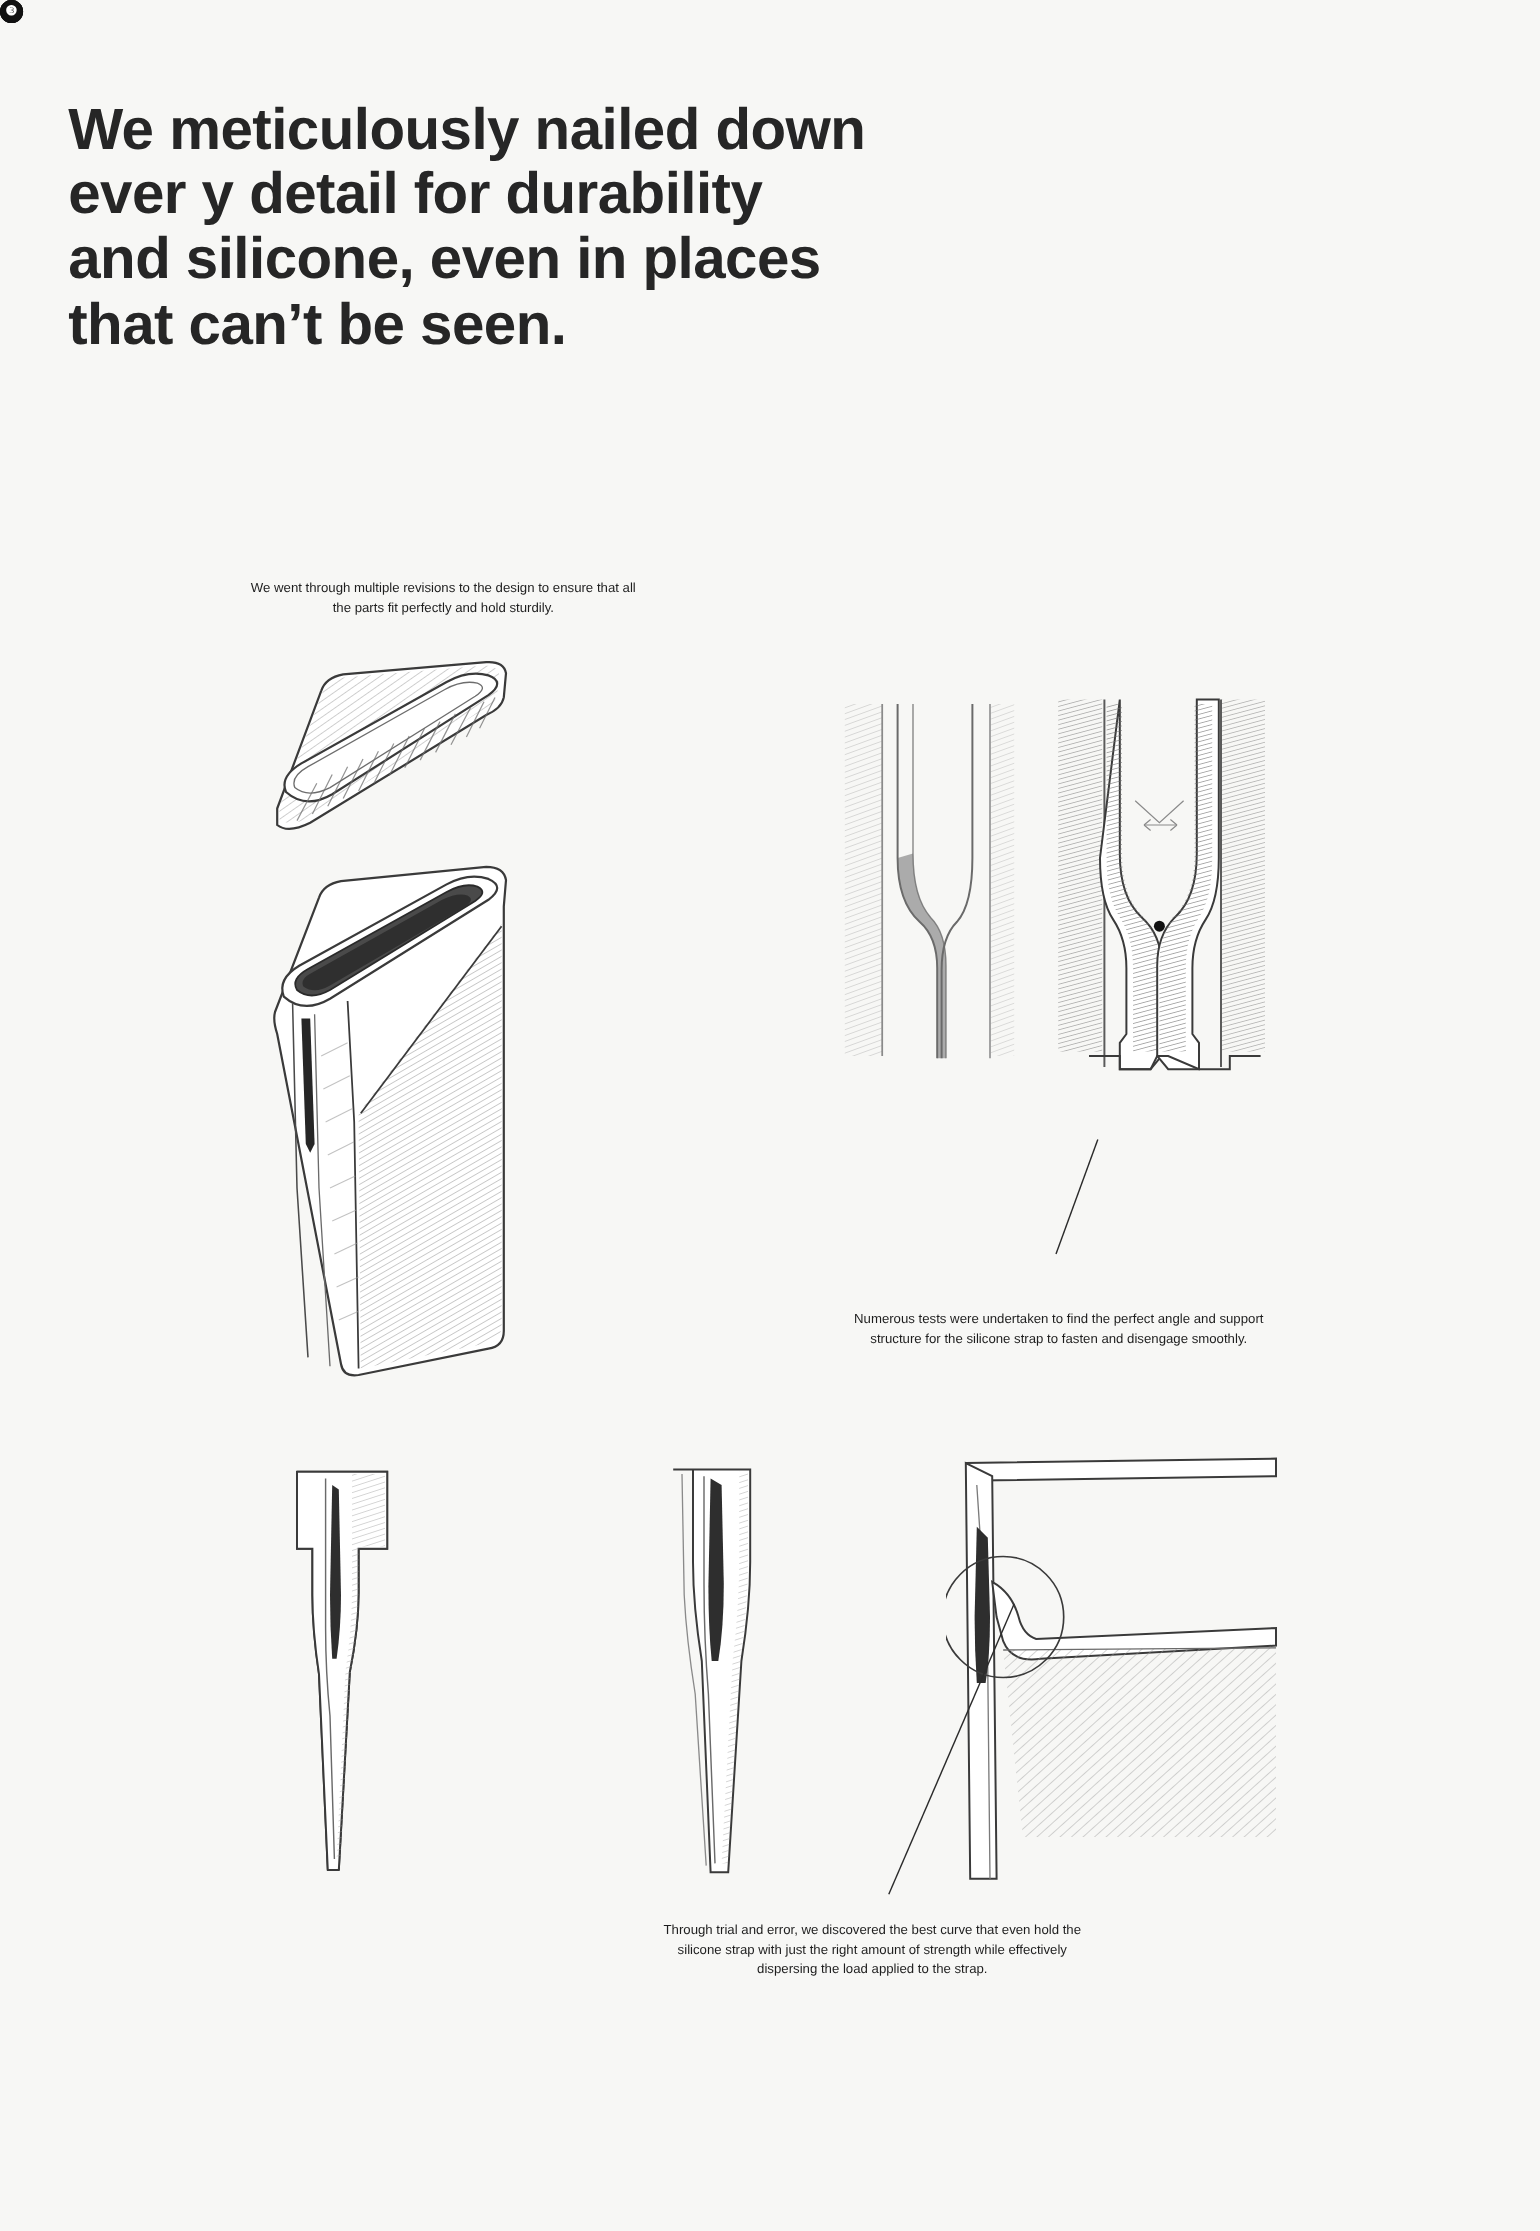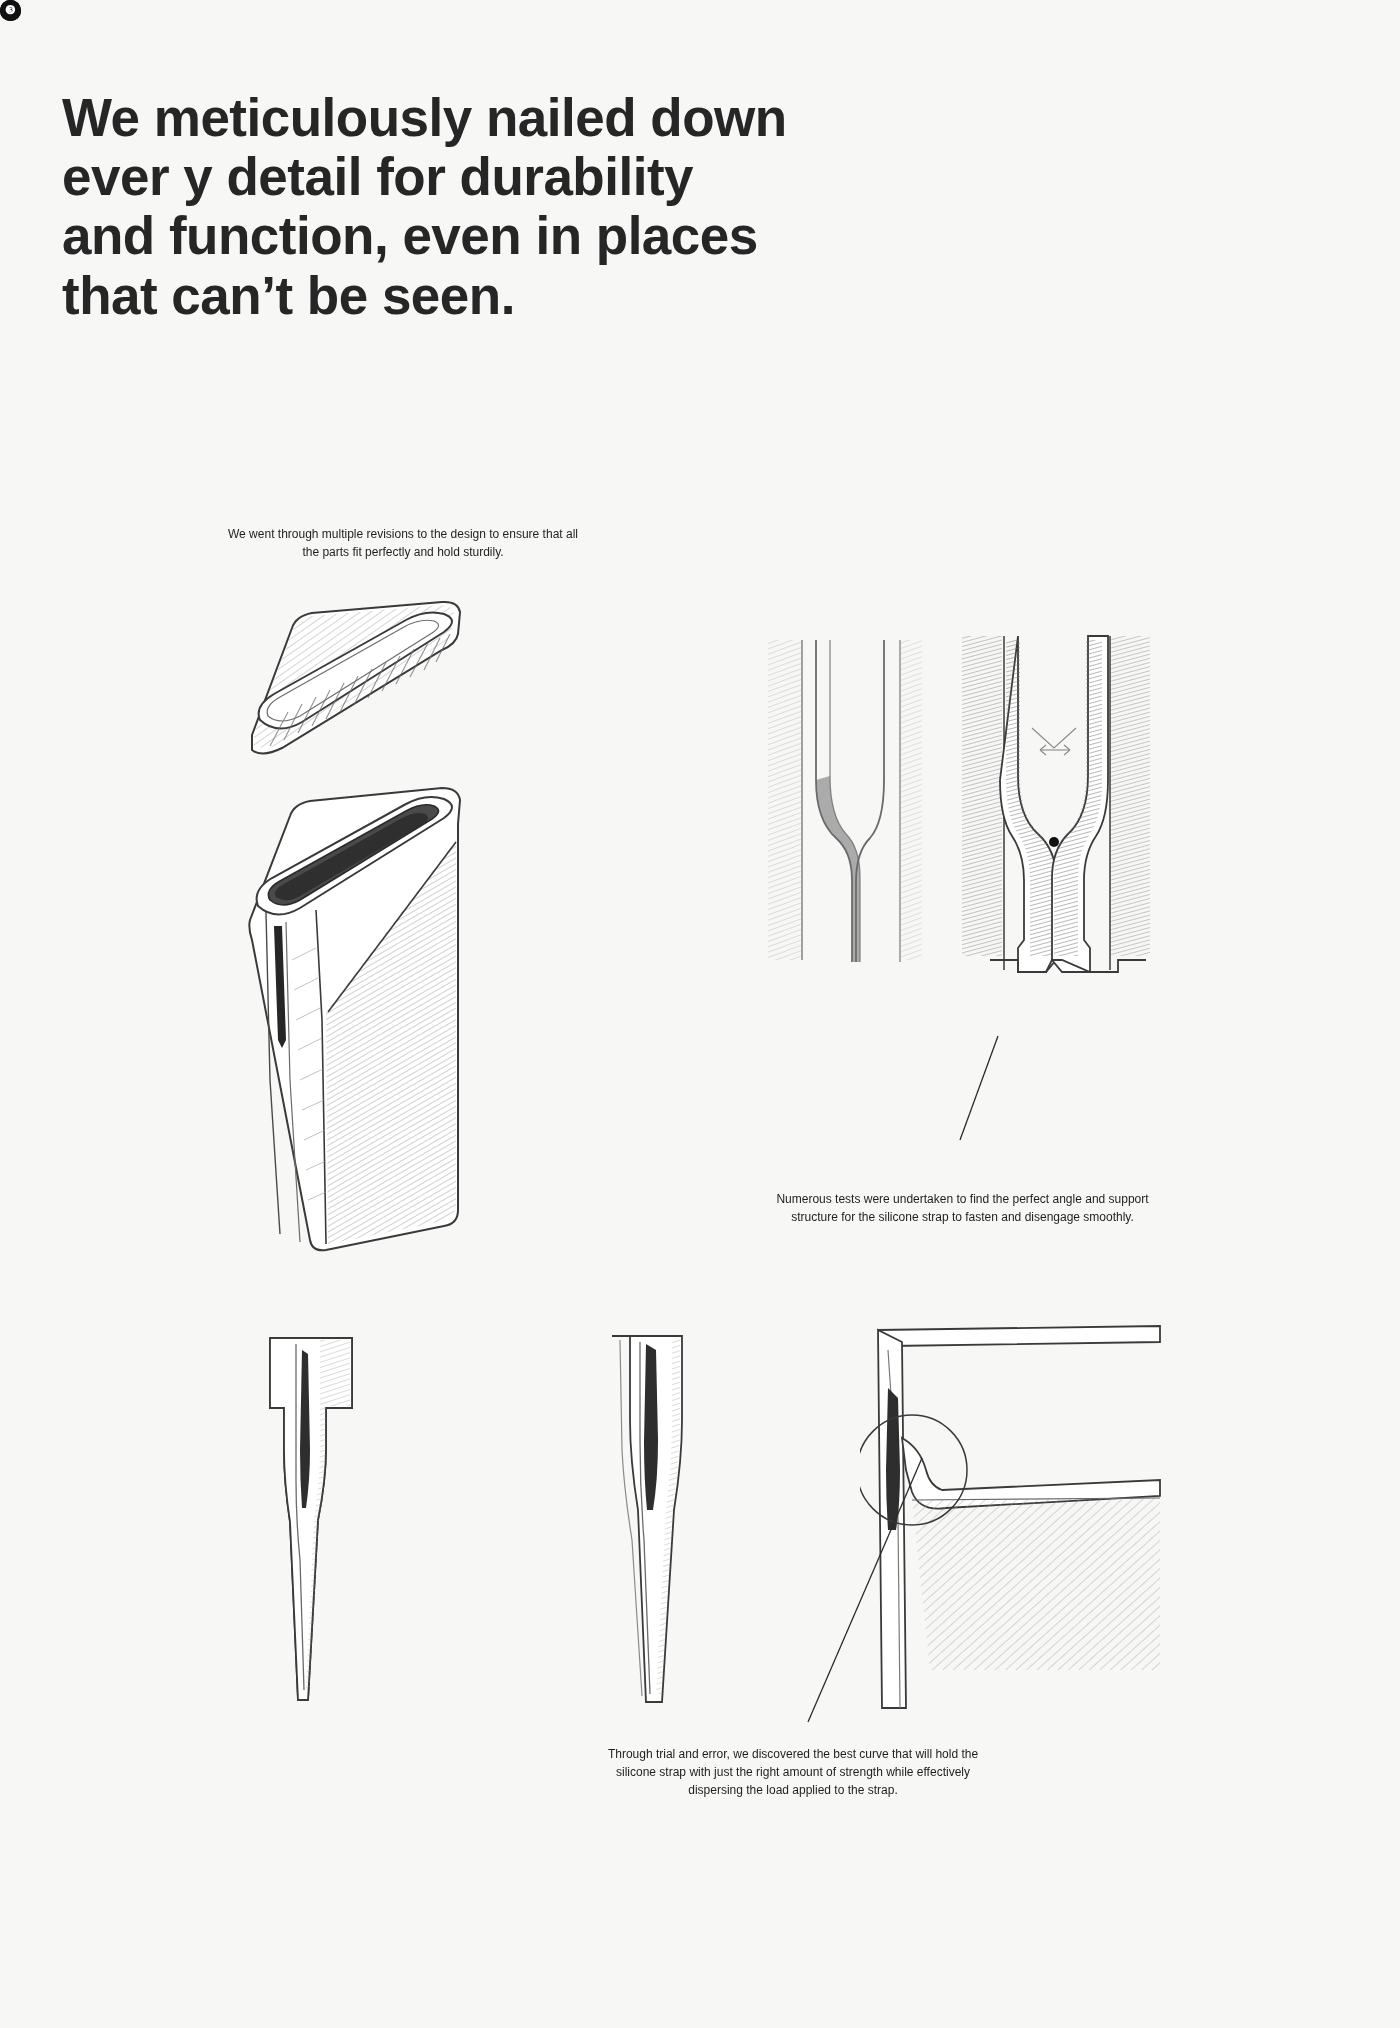--- a/index.html
+++ b/index.html
@@ -81,21 +81,21 @@
   .leader-2 { left: 930px; top: 1030px; }
   .leader-3 { left: 780px; top: 1440px; }
 </style>
 </head>
 <body>
 
 <div class="page">
 
   <h1 class="headline">We meticulously nailed down
 ever y detail for durability
-and function, even in places
+and silicone, even in places
 that can’t be seen.</h1>
 
   <div class="bullet">❶</div>
   <div class="caption caption-1">We went through multiple revisions to the design to ensure that all the parts fit perfectly and hold sturdily.</div>
 
   <div class="figure fig-1">
     <svg width="420" height="700" viewBox="0 0 420 700" fill="none" xmlns="http://www.w3.org/2000/svg">
       <defs>
         <linearGradient id="hatchA" x1="0" y1="0" x2="1" y2="1">
           <stop offset="0" stop-color="#9a9a9a"></stop>
@@ -273,15 +273,15 @@
 
       <circle cx="52" cy="150" r="55" stroke="#3a3a3a" stroke-width="1.5" fill="none"></circle>
     </svg>
   </div>
 
   <svg class="leader leader-3" width="160" height="300" viewBox="0 0 160 300">
     <path d="M 142 18 L 28 282" stroke="#2b2b2b" stroke-width="1.3" fill="none"></path>
   </svg>
 
   <div class="bullet">❸</div>
-  <div class="caption caption-3">Through trial and error, we discovered the best curve that will hold the silicone strap with just the right amount of strength while effectively dispersing the load applied to the strap.</div>
+  <div class="caption caption-3">Through trial and error, we discovered the best curve that even hold the silicone strap with just the right amount of strength while effectively dispersing the load applied to the strap.</div>
 
 </div>
 
 </body></html>

